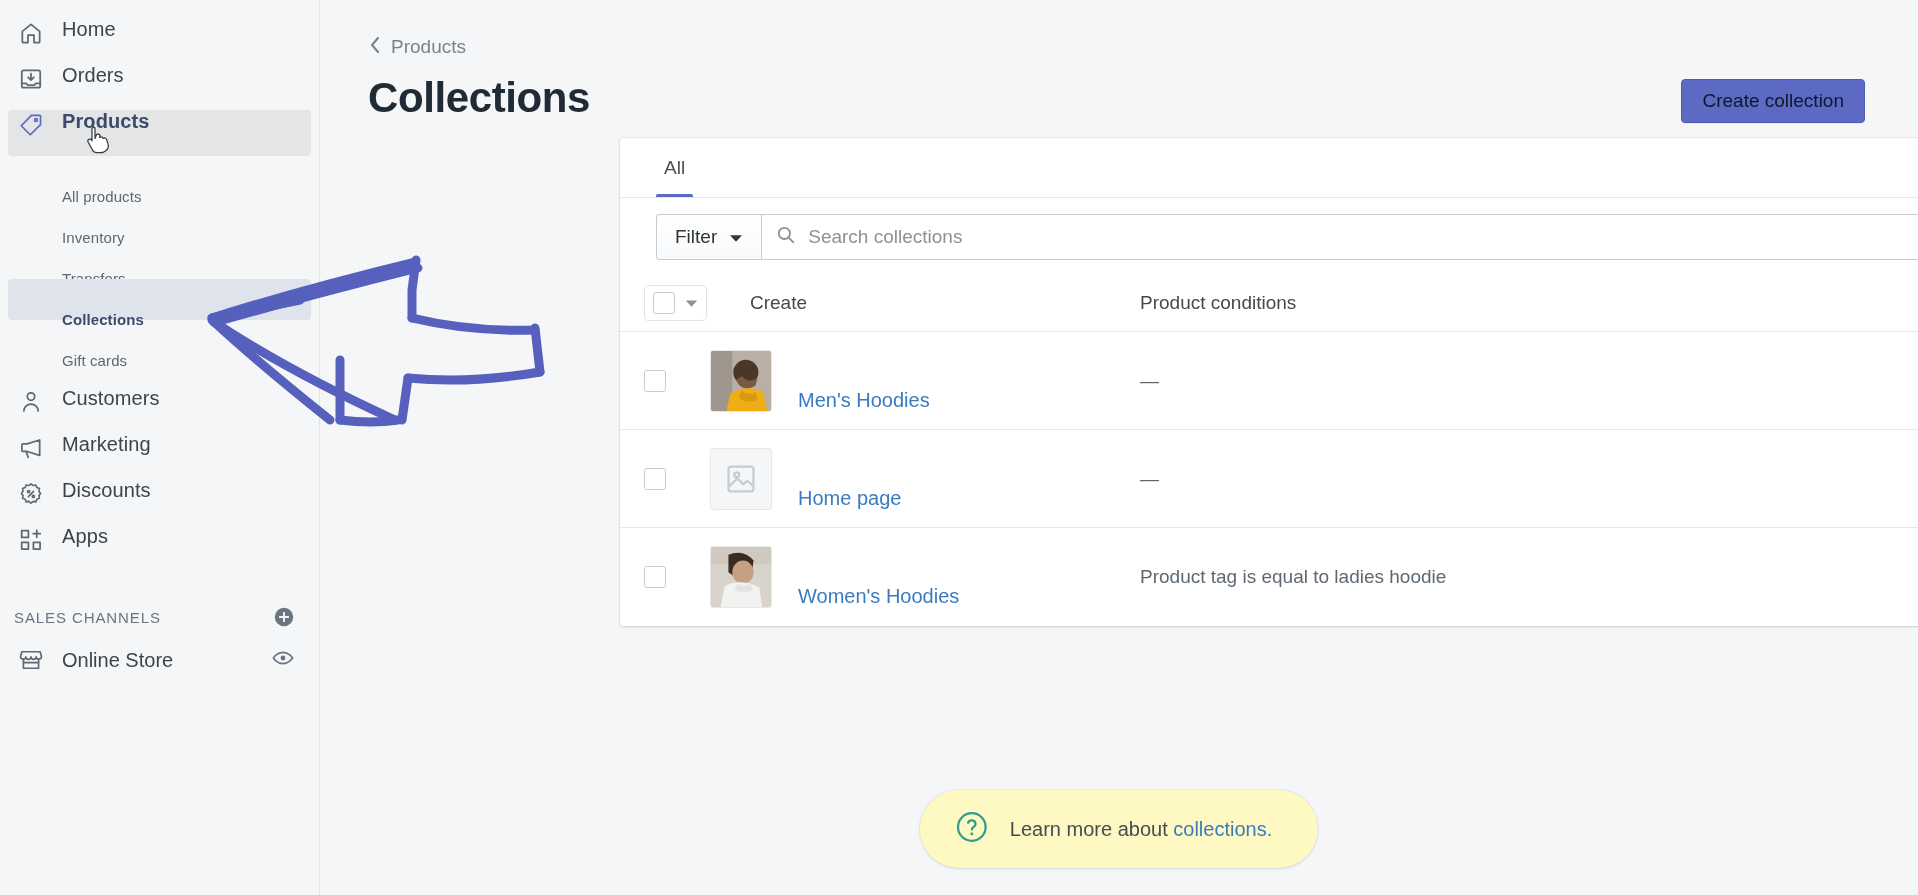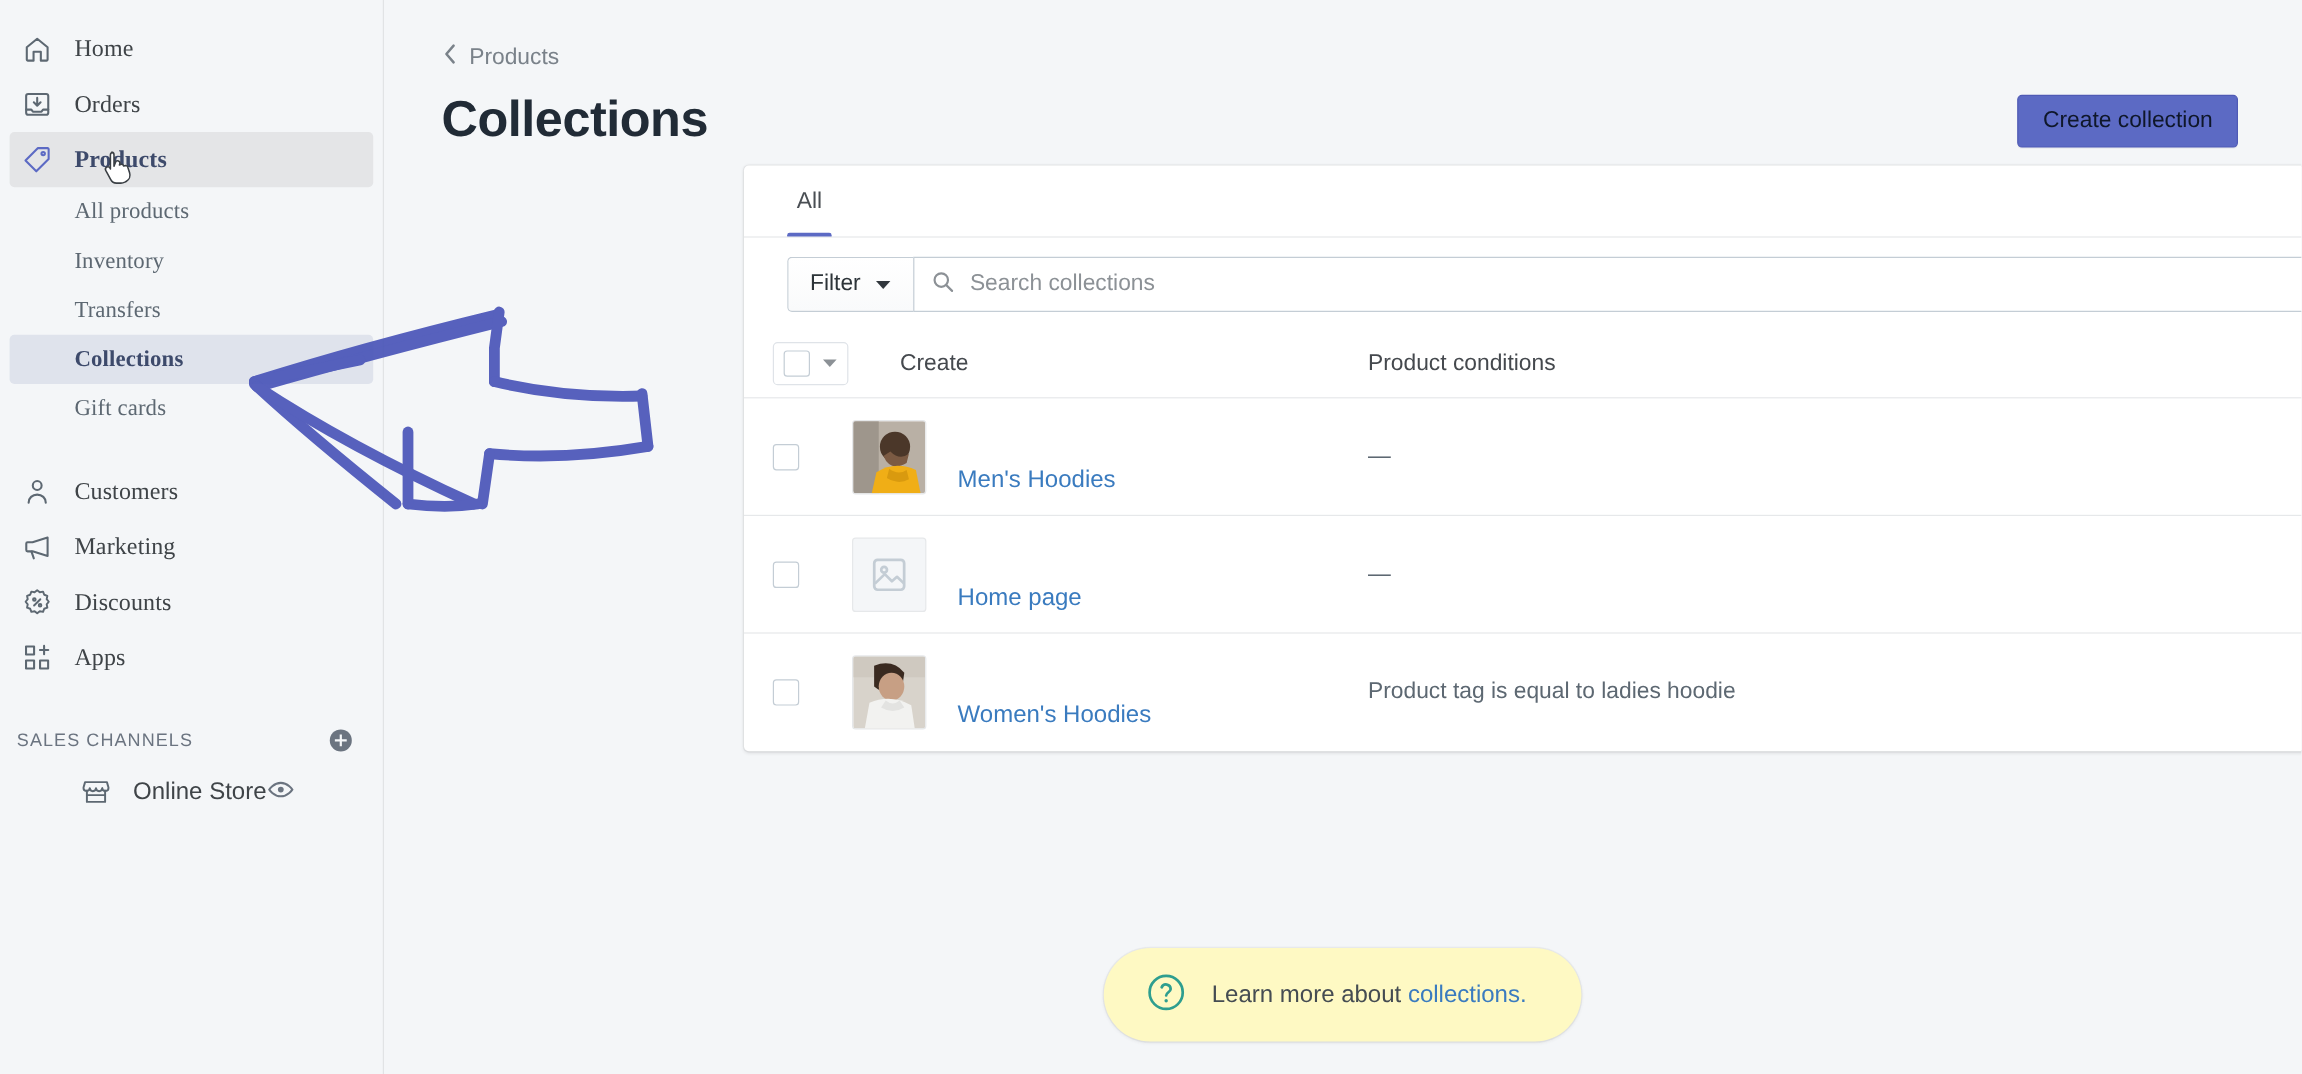--- a/index.html
+++ b/index.html
@@ -14,62 +14,61 @@
   
   .sidebar {
     width: 320px; height: 895px;
     background: #f4f6f8;
     border-right: 1px solid #e1e3e5;
     padding-top: 18px;
     flex: 0 0 320px;
     position: relative;
   }
   .nav-item {
-    display: flex; align-items: center;
+    display: flex; align-items: flex-start;
     height: 46px;
     margin: 0 8px;
     padding-left: 6px;
     border-radius: 4px;
     cursor: pointer;
     position: relative;
-    font-family: Liberation Serif, serif;
   }
   .nav-item .ico {
     width: 34px; height: 30px;
     display: flex; align-items: center; justify-content: center;
     flex: 0 0 34px;
     margin-right: 14px;
   }
   .nav-item .lbl {
     font-size: 20px; color: #3f4448; letter-spacing: .1px;
   }
   .nav-item.active { background: #e4e5e7; }
   .nav-item.active .lbl { color: #3d4a6b; font-weight: 600; }
   .nav-item.active .ico svg { stroke: #5c6ac4; }
   .nav-item.sub {
     height: 41px; padding-left: 54px; margin: 0 8px;
   }
-  .nav-item.sub .lbl { font-size: 19px; color: #5d6872; }
+  .nav-item.sub .lbl { font-size: 15px; color: #5d6872; margin-top: 32px; }
   .nav-item.sub.selected { background: #dfe3ec; }
   .nav-item.sub.selected .lbl { color: #3d4a6b; font-weight: 600; }
 
   .nav-gap { height: 26px; }
 
   .section-head {
     display:flex; align-items:center; justify-content: space-between;
     height: 40px; margin: 0 8px; padding-left: 6px; padding-right: 16px;
   }
   .section-head .stitle {
     font-size: 15px; font-weight: 400; letter-spacing: .9px;
     color: #6b7480;
   }
   .section-head .plus { cursor: pointer; display:flex; }
 
   .channel-item {
-    display:flex; align-items:center; justify-content: center;
+    display:flex; align-items:center; justify-content: space-between;
     height: 46px; margin: 0 8px; padding-left: 6px; padding-right: 16px;
     border-radius: 4px; cursor:pointer;
   }
   .channel-item .left { display:flex; align-items:center; }
   .channel-item .ico { width:34px; height:30px; display:flex;align-items:center;justify-content:center; margin-right:14px; flex:0 0 34px;}
   .channel-item .lbl { font-size: 20px; color: #3f4448; }
 
   
   .main { flex: 1; height: 895px; position: relative; overflow: hidden; }
 

